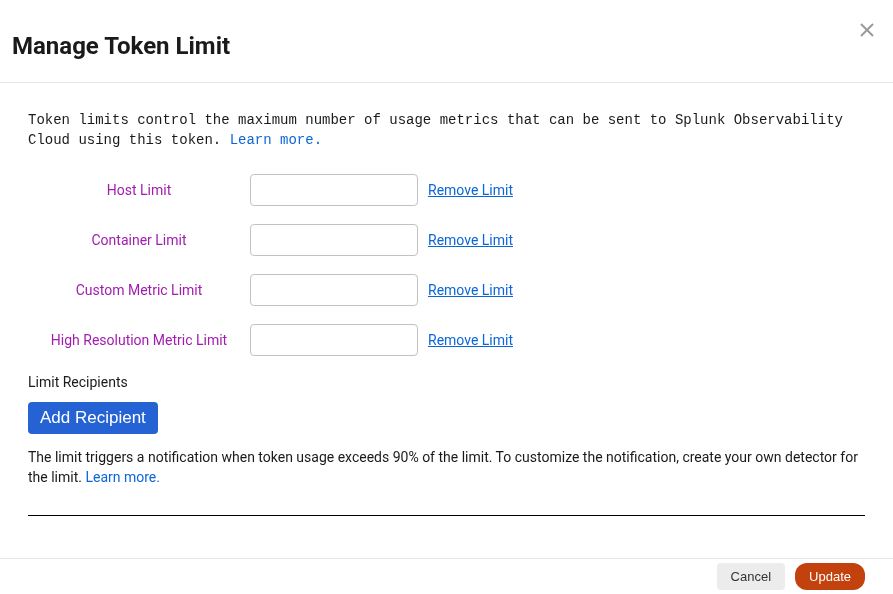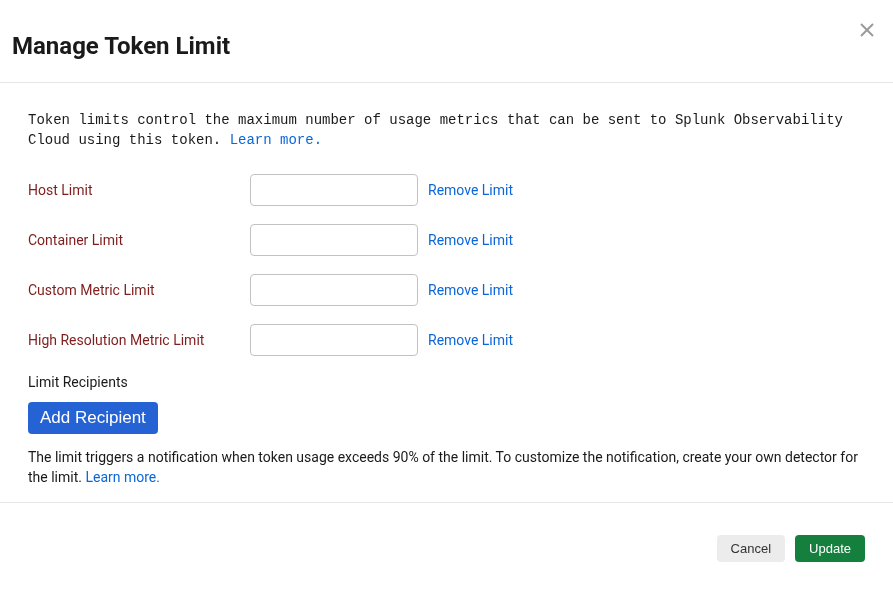--- a/index.html
+++ b/index.html
@@ -63,36 +63,38 @@
       text-decoration: none;
     }
     .form-row {
       display: flex;
       align-items: center;
       margin-bottom: 18px;
     }
     .form-label {
       width: 222px;
       font-size: 14px;
-      color: #7f1d1d;
+      color: #a21caf;
+      text-align: center;
     }
     .form-input {
       width: 168px;
       height: 32px;
       border: 1px solid #c2c2c2;
       border-radius: 4px;
       padding: 0 8px;
       font-size: 14px;
       outline: none;
     }
     .remove-link {
       margin-left: 10px;
       font-size: 14px;
       color: #0b66d9;
       cursor: pointer;
+      text-decoration: underline;
     }
     .section-label {
       font-size: 14px;
       color: #1a1a1a;
       margin-top: 10px;
       margin-bottom: 12px;
     }
     .btn-primary-small {
       background: #2563d4;
       color: #fff;
@@ -104,40 +106,40 @@
     }
     .note-text {
       font-size: 14px;
       line-height: 1.4;
       margin-top: 14px;
       padding-bottom: 28px;
       border-bottom: 1px solid #000000;
     }
     .modal-footer {
       border-top: 1px solid #e6e6e6;
-      padding: 32px 28px;
+      padding: 4px 28px;
       display: flex;
       justify-content: flex-end;
       gap: 10px;
       align-items: center;
     }
     .btn-secondary {
       background: #ececec;
       color: #333;
       border: none;
       border-radius: 4px;
       padding: 6px 14px;
       font-size: 13px;
       cursor: pointer;
     }
     .btn-primary {
-      background: #15803d;
+      background: #c2410c;
       color: #fff;
       border: none;
-      border-radius: 4px;
+      border-radius: 12px;
       padding: 6px 14px;
       font-size: 13px;
       cursor: pointer;
     }
   </style>
 </head>
 <body>
 
 <div class="modal">
 

